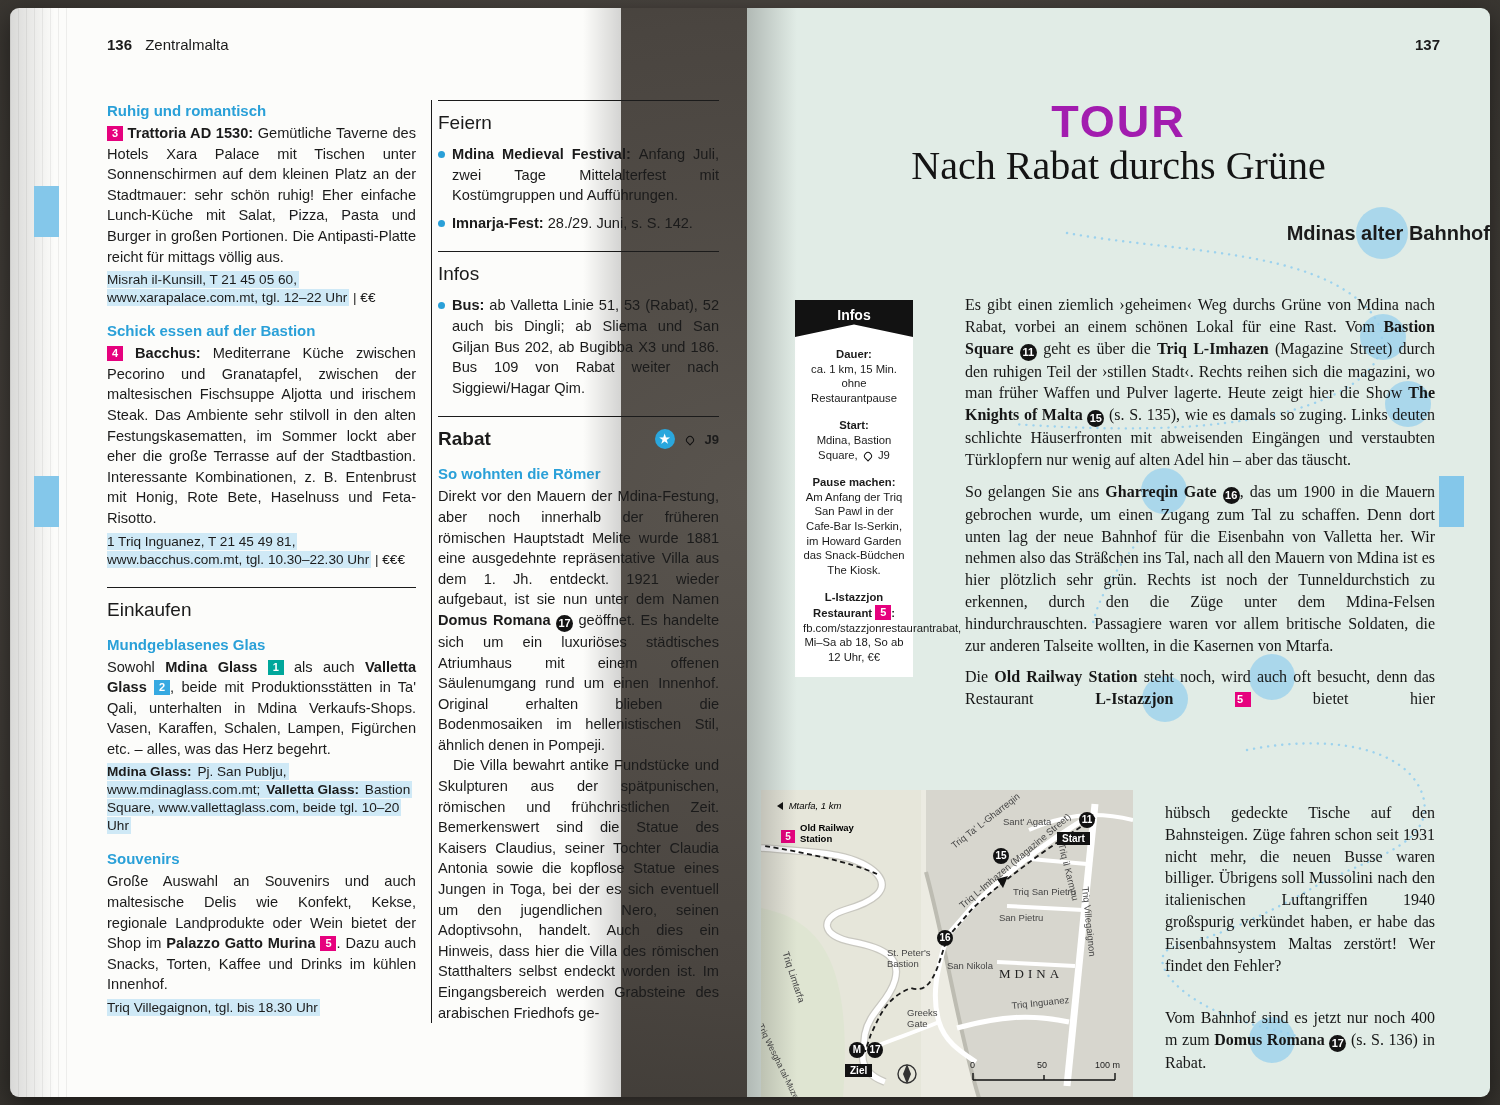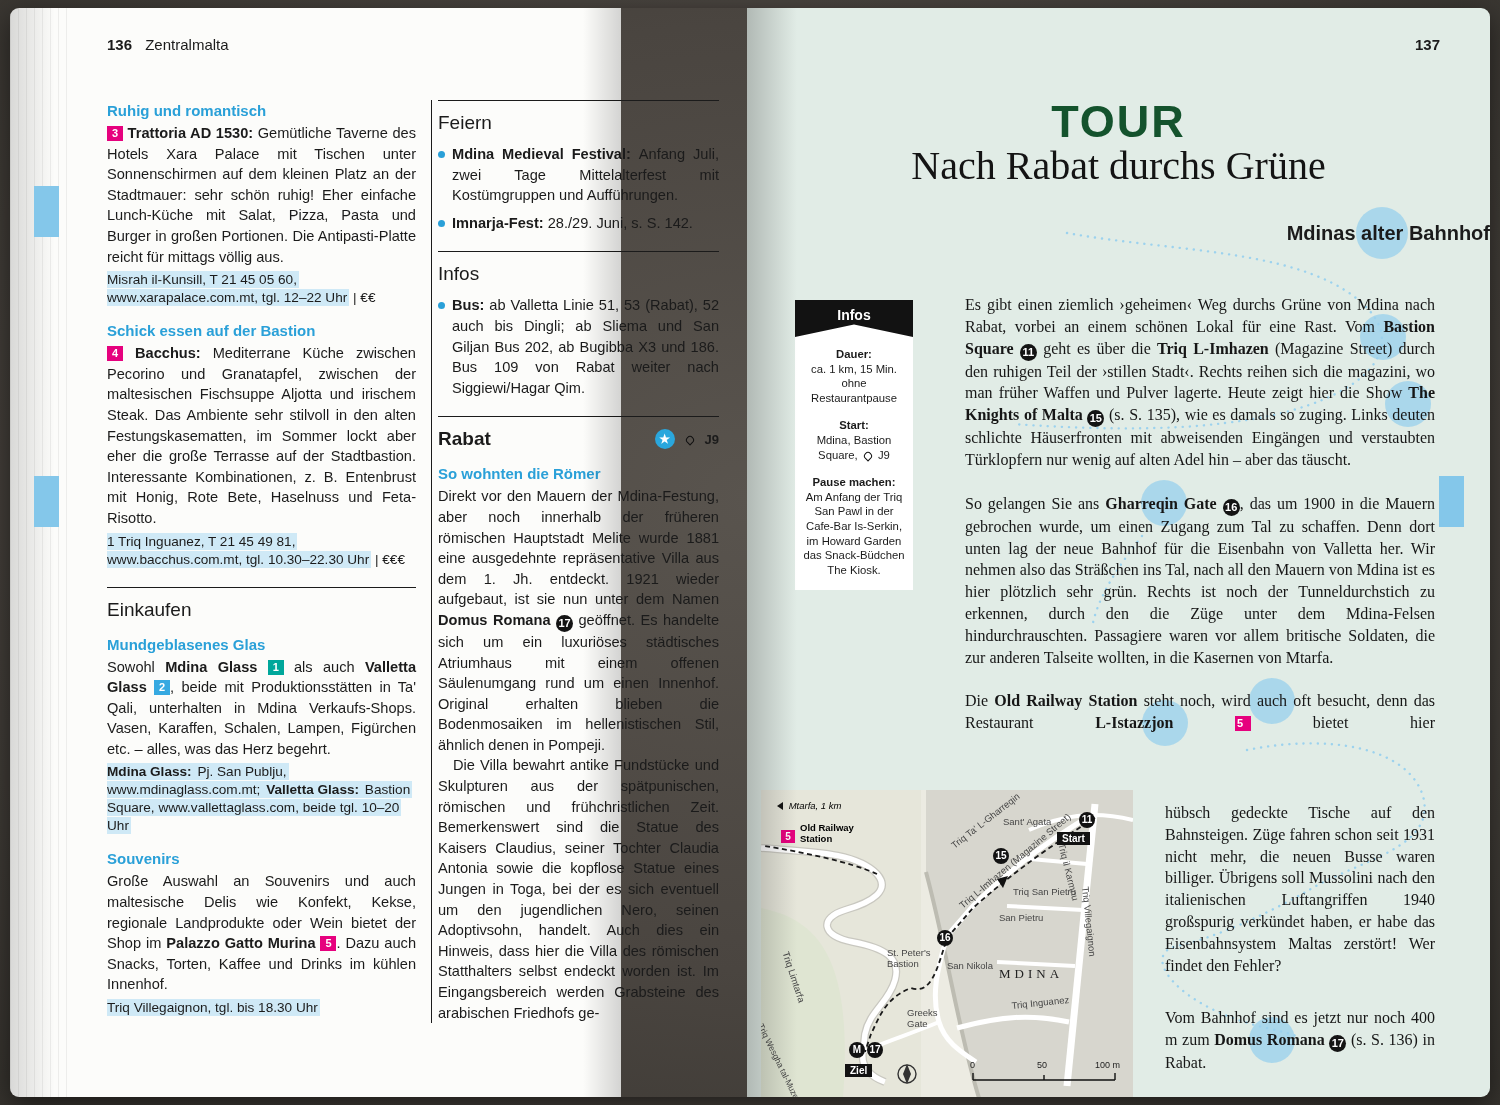--- a/index.html
+++ b/index.html
@@ -63,35 +63,35 @@
     font-size:11px;line-height:17px;text-align:center;vertical-align:-2px;font-family:"Liberation Sans",sans-serif;font-style:normal}
   .t-dot{position:relative}
   .t-dot::before{content:"";position:absolute;z-index:-1;left:50%;top:50%;width:46px;height:46px;border-radius:50%;
     transform:translate(-50%,-50%);background:rgba(126,198,238,.55)}
   .icon-pin{display:inline-block;width:8px;height:8px;border:1.7px solid #111;border-radius:50% 50% 50% 0;
     transform:rotate(-45deg);margin:0 3px -1px 3px}
 
   
   .pr-num{position:absolute;right:50px;top:28px;font-size:15px;font-weight:bold}
   .kicker{position:absolute;left:0;right:0;top:88px;text-align:center;font-size:45px;font-weight:bold;
-    color:#14532d;letter-spacing:2px}
+    color:#a21caf;letter-spacing:2px}
   .tour-title{position:absolute;left:0;right:0;top:134px;text-align:center;font-family:"Liberation Serif",serif;
     font-size:40px;font-weight:normal;color:#141414}
   .tour-sub{position:absolute;left:0;right:0;top:214px;text-align:right;font-size:20px;font-weight:bold}
   .tour-sub .t-dot::before{width:52px;height:52px}
   .deco{position:absolute;inset:0;pointer-events:none}
   .ib{position:absolute;left:48px;top:292px;width:118px;background:#fff}
   .ib-banner{height:37px;background:#121212;color:#fff;text-align:center;font-weight:bold;font-size:14px;
     padding-top:7px;clip-path:polygon(0 0,100% 0,100% 100%,50% 66%,0 100%)}
   .ib-body{padding:9px 8px 13px;font-size:11.3px;line-height:14.6px;text-align:center}
   .ib-body .entry{margin-bottom:13px}
   .ib-body .entry:last-child{margin-bottom:0}
   .tour-main{position:absolute;left:218px;top:286px;width:470px;font-family:"Liberation Serif",serif;
     font-size:16px;line-height:21.8px;text-align:justify;color:#161616}
-  .tour-main p+p{margin-top:22px}
+  .tour-main p+p{margin-top:10px}
   .tour-main .wide-cont{text-align-last:justify}
   .tour-narrow{position:absolute;left:418px;top:794px;width:270px;font-family:"Liberation Serif",serif;
     font-size:16px;line-height:21.8px;text-align:justify;color:#161616}
   .tour-narrow p+p{margin-top:31px}
 
   
   .map{position:absolute;left:14px;top:782px;width:372px;height:308px;background:#ecebe2;overflow:hidden}
   .map svg{position:absolute;inset:0}
   .mlab{position:absolute;font-size:9.5px;color:#474747;white-space:nowrap;transform-origin:left top;z-index:2}
   .mlab-b{font-weight:bold;color:#000}
@@ -165,20 +165,21 @@
       <div class="kicker">TOUR</div>
       <div class="tour-title">Nach Rabat durchs Grüne</div>
       <div class="tour-sub"><span class="">Mdinas </span><span class="t-dot">alter</span><span class=""> Bahnhof</span></div>
 
       <div class="ib">
         <div class="ib-banner">Infos</div>
         <div class="ib-body">
           <div class="entry"><span class="t-lbl">Dauer:</span><span class="">ca. 1 km, 15 Min. ohne Restaurantpause</span></div>
           <div class="entry"><span class="t-lbl">Start:</span><span class="">Mdina, Bastion Square, </span><span class="icon-pin"></span><span class=""> J9</span></div>
           <div class="entry"><span class="t-lbl">Pause machen:</span><span class="">Am Anfang der Triq San Pawl in der Cafe-Bar Is-Serkin, im Howard Garden das Snack-Büdchen The Kiosk.</span></div>
+          <div class="entry"><span class="t-b">L-Istazzjon Restaurant </span><span class="badge badge-pink">5</span><span class="t-b">:</span><span class=""> fb.com/stazzjonrestaurantrabat, Mi–Sa ab 18, So ab 12 Uhr, €€</span></div>
         </div>
       </div>
 
       <div class="tour-main">
         <p><span class="">Es gibt einen ziemlich ›geheimen‹ Weg durchs Grüne von Mdina nach Rabat, vorbei an einem schönen Lokal für eine Rast. Vom </span><span class="t-b t-dot">Bastion Square </span><span class="circ">11</span><span class=""> geht es über die </span><span class="t-b">Triq L-Imhazen </span><span class="">(Magazine Street) durch den ruhigen Teil der ›stillen Stadt‹. Rechts reihen sich die </span><span class="t-i">magazini,</span><span class=""> wo man früher Waffen und Pulver lagerte. Heute zeigt hier die Show </span><span class="t-b t-dot">The Knights</span><span class="t-b"> of Malta </span><span class="circ">15</span><span class=""> (s. S. 135), wie es damals so zuging. Links deuten schlichte Häuserfronten mit abweisenden Eingängen und verstaubten Türklopfern nur wenig auf alten Adel hin – aber das täuscht.</span></p>
         <p><span class="">So gelangen Sie ans </span><span class="t-b t-dot">Gharreqin Gate </span><span class="circ">16</span><span class="">, das um 1900 in die Mauern gebrochen wurde, um einen Zugang zum Tal zu schaffen. Denn dort unten lag der neue Bahnhof für die Eisenbahn von Valletta her. Wir nehmen also das Sträßchen ins Tal, nach all den Mauern von Mdina ist es hier plötzlich sehr grün. Rechts ist noch der Tunneldurchstich zu erkennen, durch den die Züge unter dem Mdina-Felsen hindurchrauschten. Passagiere waren vor allem britische Soldaten, die zur anderen Talseite wollten, in die Kasernen von Mtarfa.</span></p>
         <p class="wide-cont"><span class="">Die </span><span class="t-b">Old Railway Station </span><span class="">steht noch, wird </span><span class="t-dot">auch</span><span class=""> oft besucht, denn das Restaurant </span><span class="t-b t-dot">L-Istazzjon </span><span class="badge badge-pink">5</span><span class=""> bietet hier</span></p>
       </div>
       <div class="tour-narrow">
         <p><span class="">hübsch gedeckte Tische auf den Bahnsteigen. Züge fahren schon seit 1931 nicht mehr, die neuen Busse waren billiger. Übrigens soll Mussolini nach den italienischen Luftangriffen 1940 großspurig verkündet haben, er habe das Eisenbahnsystem Maltas zerstört! Wer findet den Fehler?</span></p>

